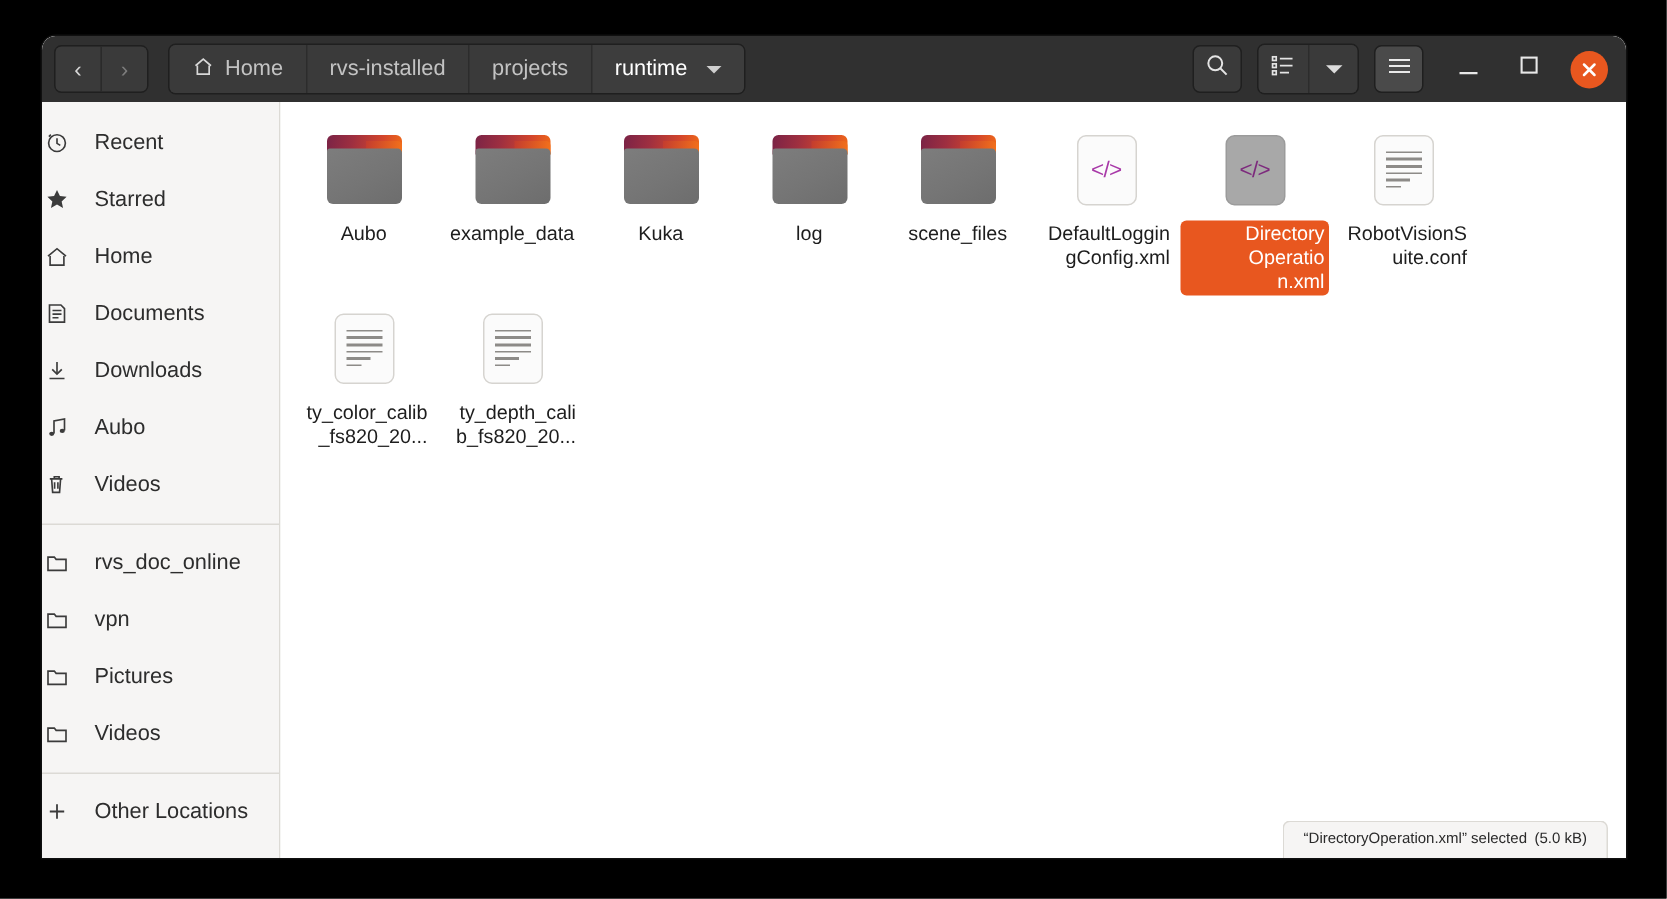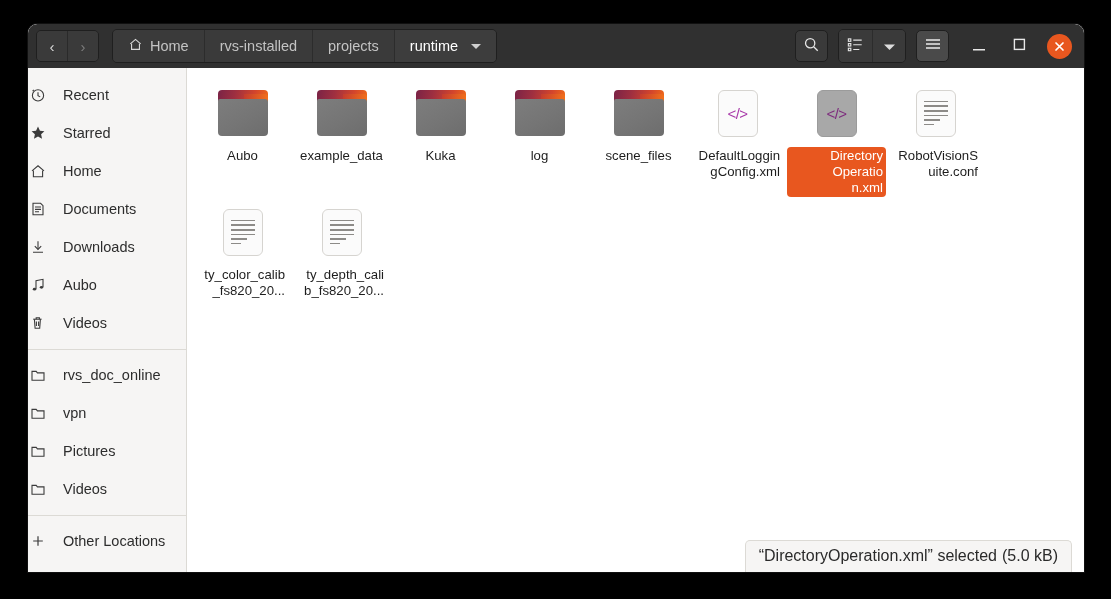--- a/index.html
+++ b/index.html
@@ -292,21 +292,21 @@
   
   .statusbar {
     position: absolute;
     right: 12px;
     bottom: 0;
     background: #f6f5f4;
     border: 1px solid #dcdad5;
     border-bottom: none;
     border-radius: 5px 5px 0 0;
     padding: 6px 13px 7px 13px;
-    font-size: 16px;
+    font-size: 10px;
     color: #2a2a2a;
     white-space: nowrap;
     margin-top: 48px;
   }
   .statusbar .size { margin-left: 5px; }
 </style>
 </head>
 <body>
 
 <div id="window">

